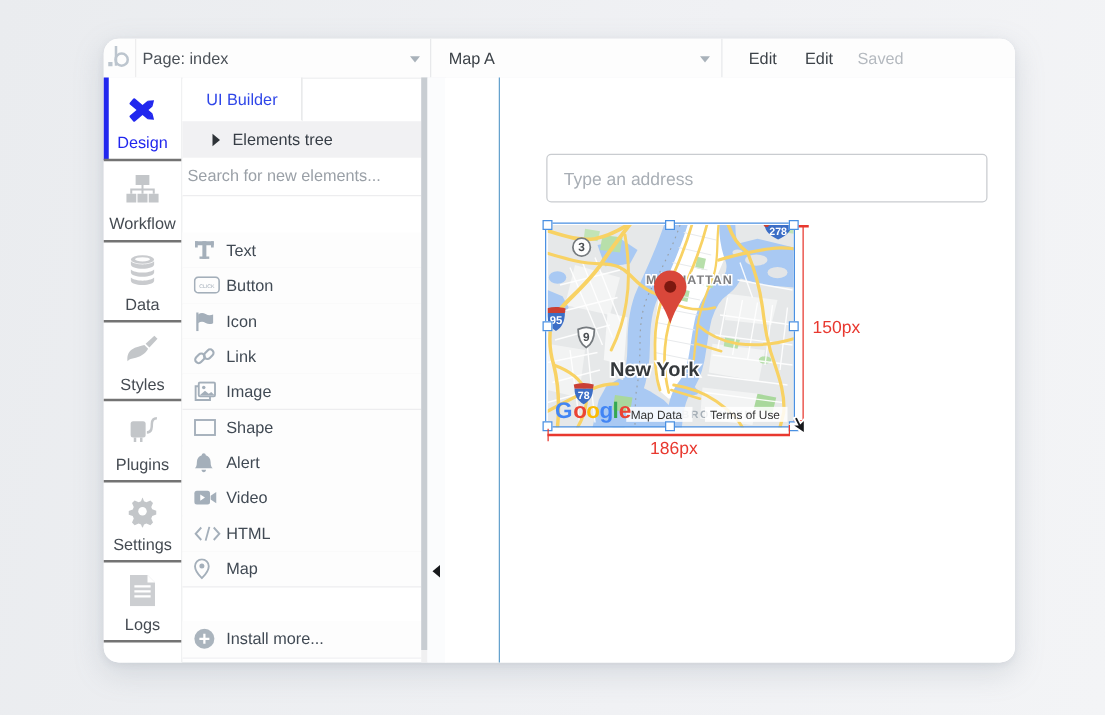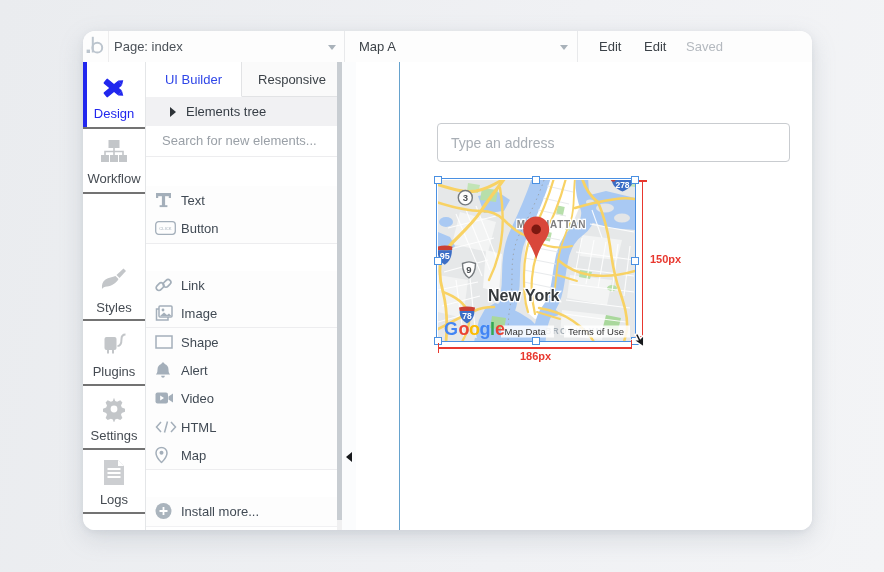--- a/index.html
+++ b/index.html
@@ -38,21 +38,21 @@
   
   #canvas{left:356px;top:62px;width:456px;height:468px;background:#fff;border-radius:0 0 12px 0;}
   #blueline{left:399px;top:62px;width:1px;height:468px;background:#66a2cd;}
   #addrinput{left:437px;top:123px;width:353px;height:39px;border:1px solid #c9ccd0;border-radius:4px;
     box-sizing:border-box;background:#fff;padding-left:36px;}
   #addrinput span{position:absolute;left:13px;top:11px;font-size:14px;color:#a8aeb5;}
   
   .selborder{left:436px;top:178px;width:200px;height:164px;border:1.6px solid #4a90e2;box-sizing:border-box;}
   .handle{width:8px;height:8px;background:#fff;border:1.6px solid #4a90e2;box-sizing:border-box;}
   .redline{background:#e8382f;}
-  .redlbl{font-size:11px;font-weight:bold;color:#e8382f;}
+  .redlbl{font-size:14px;font-weight:normal;color:#e8382f;}
 </style>
 </head>
 <body>
 <div id="stage">
   <div class="abs" id="card"></div>
 
   <div class="abs" id="topbar"></div>
   <div class="abs" id="logocell"></div>
   <svg class="abs" style="left:86px;top:36px" width="18" height="20" viewBox="0 0 18 20">
     <rect x="0.6" y="13.6" width="3.4" height="3.4" fill="#bcc5ce"></rect>
@@ -92,20 +92,32 @@
       <g fill="#c3c6c9">
         <rect x="7.5" y="0" width="11" height="8"></rect>
         <rect x="0" y="15" width="8" height="7"></rect>
         <rect x="9" y="15" width="8" height="7"></rect>
         <rect x="18" y="15" width="8" height="7"></rect>
       </g>
       <path d="M13 8 L13 11.5 M4 15 L4 11.5 L22 11.5 L22 15 M13 11.5 L13 15" stroke="#c3c6c9" stroke-width="1.6" fill="none"></path>
     </svg>
     <div class="lbl" style="top:43px;">Workflow</div>
   </div>
+  <div class="abs sbitem" style="top:192px;height:64px;">
+    <svg style="top:12px" width="20" height="24" viewBox="0 0 20 24">
+      <g fill="#c9cbce">
+        <ellipse cx="10" cy="3.6" rx="9.3" ry="3.4"></ellipse>
+        <path d="M0.7 5 L0.7 7.5 C0.7 9.4 4.9 10.9 10 10.9 C15.1 10.9 19.3 9.4 19.3 7.5 L19.3 5 C17.5 6.7 13.5 7.5 10 7.5 C6.5 7.5 2.5 6.7 0.7 5 Z"></path>
+        <path d="M0.7 11.5 L0.7 14 C0.7 15.9 4.9 17.4 10 17.4 C15.1 17.4 19.3 15.9 19.3 14 L19.3 11.5 C17.5 13.2 13.5 14 10 14 C6.5 14 2.5 13.2 0.7 11.5 Z"></path>
+        <path d="M0.7 18 L0.7 20.5 C0.7 22.4 4.9 23.9 10 23.9 C15.1 23.9 19.3 22.4 19.3 20.5 L19.3 18 C17.5 19.7 13.5 20.5 10 20.5 C6.5 20.5 2.5 19.7 0.7 18 Z"></path>
+      </g>
+      <ellipse cx="10" cy="3.4" rx="6" ry="1.7" fill="#fdfdfd"></ellipse>
+    </svg>
+    <div class="lbl" style="top:44px;">Data</div>
+  </div>
   <div class="abs sbitem" style="top:256px;height:63px;">
     <svg style="top:12px" width="25" height="25" viewBox="0 0 25 25">
       <g fill="#c3c6c9">
         <path d="M15 7 L22 0.5 L24.5 3 L18 10 Z"></path>
         <path d="M14 8 L17 11 C15 15 10 18 5.5 18.5 C3 18.8 1.5 19.5 0.5 21 C0 17 1 13.5 4 11.5 C7 9.5 11 9 14 8 Z"></path>
       </g>
     </svg>
     <div class="lbl" style="top:44px;">Styles</div>
   </div>
   <div class="abs sbitem" style="top:319px;height:65px;">
@@ -131,48 +143,53 @@
       <path fill="#fff" d="M14 0 L14 6 L20 6 Z"></path>
       <g stroke="#fff" stroke-width="1.8">
         <path d="M3.5 9 L16.5 9 M3.5 13 L16.5 13 M3.5 17 L16.5 17"></path>
       </g>
     </svg>
     <div class="lbl" style="top:44px;">Logs</div>
   </div>
 
   <div class="abs" style="left:146px;top:62px;width:96px;height:35px;background:#fff;border-right:1px solid #e2e3e5;border-bottom:1px solid #fff;box-sizing:border-box;
     font-size:13px;color:#2f46e8;text-align:center;line-height:35px;">UI Builder</div>
-  <div class="abs" style="left:242px;top:62px;width:100px;height:35px;background:#fafafa;border-bottom:1px solid #e2e3e5;box-sizing:border-box;
-    font-size:13px;color:#3c4248;text-align:center;line-height:35px;">Responsive</div>
 
   <div class="abs hdr" style="top:97px;height:29px;line-height:29px;">
     <span style="position:absolute;left:24px;top:9.5px;width:0;height:0;border-top:5px solid transparent;border-bottom:5px solid transparent;border-left:6px solid #2e3338;"></span>
     <span style="margin-left:40px;">Elements tree</span>
   </div>
   <div class="abs" style="left:146px;top:126px;width:191px;height:30px;background:#fff;border-bottom:1px solid #ededef;
-    font-size:13px;color:#9aa0a7;line-height:30px;"><span style="margin-left:16px;">Search for new elements...</span></div>
+    font-size:13px;color:#9aa0a7;line-height:30px;"><span style="margin-left:4px;">Search for new elements...</span></div>
 
   <div class="abs row" style="top:186px;">
     <svg width="17" height="16" viewBox="0 0 17 16">
         <g fill="#a4afba">
           <rect x="1" y="1" width="15" height="3.2"></rect>
           <rect x="1" y="1" width="2.2" height="5"></rect>
           <rect x="13.8" y="1" width="2.2" height="5"></rect>
           <rect x="6.9" y="1" width="3.2" height="14"></rect>
           <rect x="4.6" y="13.2" width="7.8" height="1.9"></rect>
         </g>
       </svg>
     <div class="lbl">Text</div>
   </div>
   <div class="abs row" style="top:214.3px;">
     <svg width="21" height="14" viewBox="0 0 21 14">
         <rect x="0.7" y="0.7" width="19.6" height="12.6" rx="3" fill="none" stroke="#a4afba" stroke-width="1.3"></rect>
         <text x="10.5" y="9.2" font-size="4.2" fill="#a4afba" text-anchor="middle" font-family="Liberation Sans">CLICK</text>
       </svg>
     <div class="lbl">Button</div>
+  </div>
+  <div class="abs row" style="top:242.6px;">
+    <svg width="18" height="16" viewBox="0 0 18 16">
+        <path fill="#a4afba" d="M3.5 2.5 C5.5 1 7.5 1 9.5 2.2 C11.5 3.4 13.5 3.4 15.5 2.5 L15.5 9.5 C13.5 10.5 11.5 10.5 9.5 9.3 C7.5 8.1 5.5 8.1 3.5 9.5 Z"></path>
+        <rect x="2" y="1" width="1.8" height="15" fill="#a4afba"></rect>
+      </svg>
+    <div class="lbl">Icon</div>
   </div>
   <div class="abs row" style="top:270.9px;">
     <svg width="17" height="17" viewBox="0 0 17 17">
         <g fill="none" stroke="#a4afba" stroke-width="1.7">
           <rect x="1" y="7.5" width="8.5" height="5.5" rx="2.7" transform="rotate(-45 5 10.5)"></rect>
           <rect x="7.5" y="4" width="8.5" height="5.5" rx="2.7" transform="rotate(-45 12 6.5)"></rect>
         </g>
       </svg>
     <div class="lbl">Link</div>
   </div>

